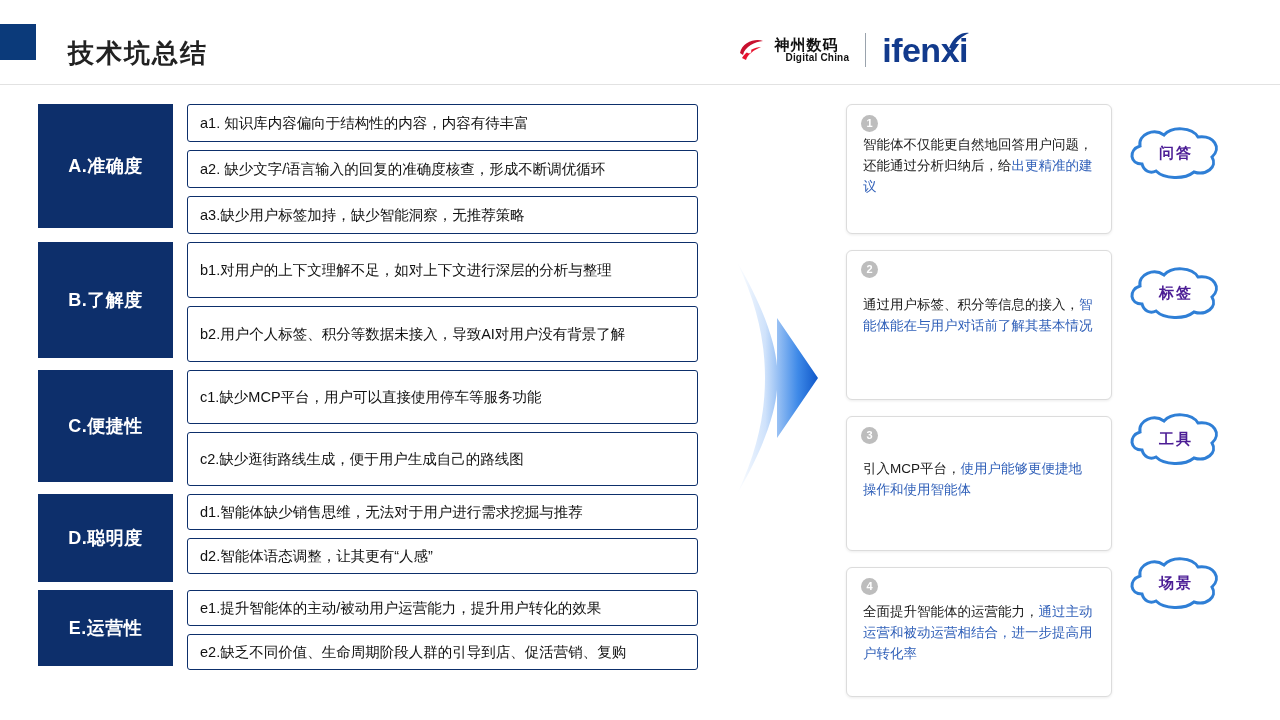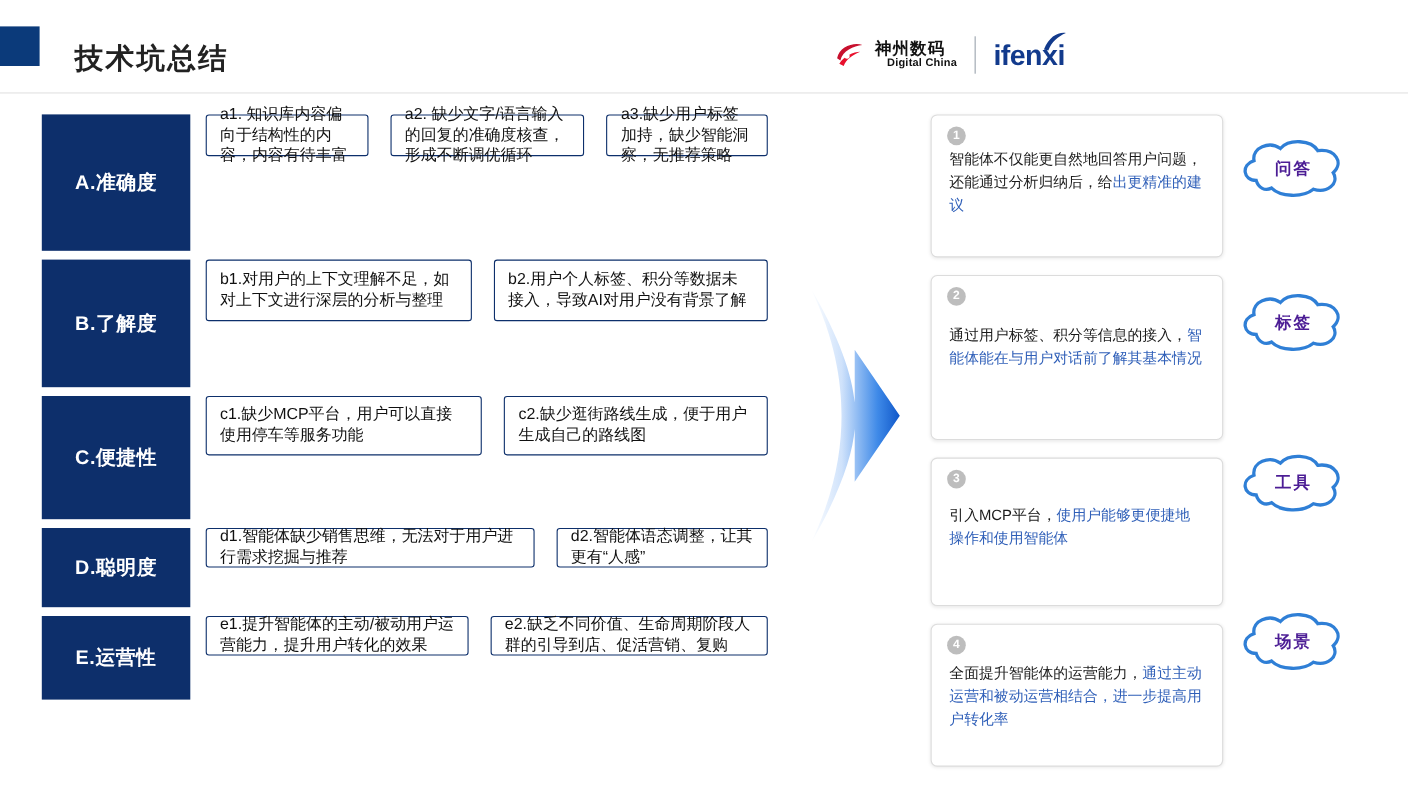--- a/index.html
+++ b/index.html
@@ -77,21 +77,21 @@
     letter-spacing: 0.2px;
     padding-left: 11px;
   }
   .brand-sep {
     width: 1px;
     height: 34px;
     background: #9aa3ad;
     margin: 0 16px;
   }
   .brand-ifenxi {
-    font-size: 26px;
+    font-size: 34px;
     font-weight: bold;
     color: #123a8c;
     letter-spacing: -0.5px;
     position: relative;
     line-height: 1;
   }
   .ifenxi-swoosh {
     position: absolute;
     right: -2px; top: -12px;
   }
@@ -115,22 +115,22 @@
     justify-content: center;
     font-size: 18px;
     font-weight: bold;
     flex: 0 0 135px;
     letter-spacing: 0.5px;
   }
   .items-cell {
     flex: 1;
     margin-left: 14px;
     display: flex;
-    flex-direction: row;
-    gap: 20px;
+    flex-direction: column;
+    gap: 8px;
   }
   .item-box {
     border: 1px solid #0d2f6b;
     border-radius: 3px;
     background: #ffffff;
     font-size: 14.5px;
     color: #111;
     padding: 0 12px;
     display: flex;
     align-items: center;
@@ -138,21 +138,21 @@
   }
   .r1 .item-box { height: 36px; }
   .r2 .item-box { height: 54px; }
   .r3 .item-box { height: 52px; }
   .r4 .item-box { height: 34px; }
   .r5 .item-box { height: 34px; }
 
   .r1 .cat-cell { height: 124px; }
   .r2 .cat-cell { height: 116px; }
   .r3 .cat-cell { height: 112px; }
-  .r4 .cat-cell { height: 72px; }
+  .r4 .cat-cell { height: 88px; }
   .r5 .cat-cell { height: 76px; }
 
   
   .arrow {
     position: absolute;
     left: 735px; top: 258px;
     width: 85px; height: 240px;
   }
 
   

